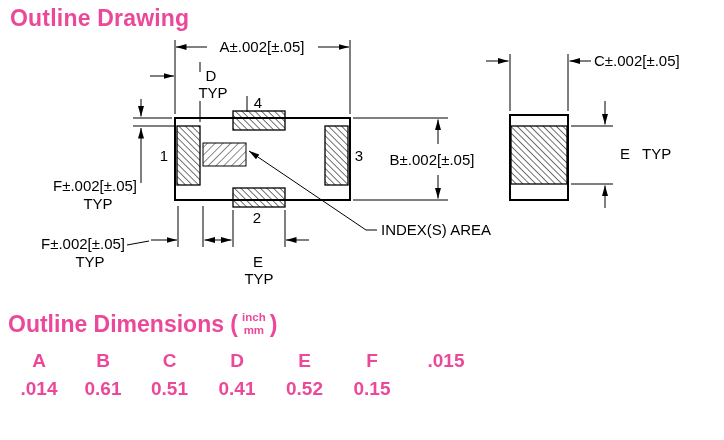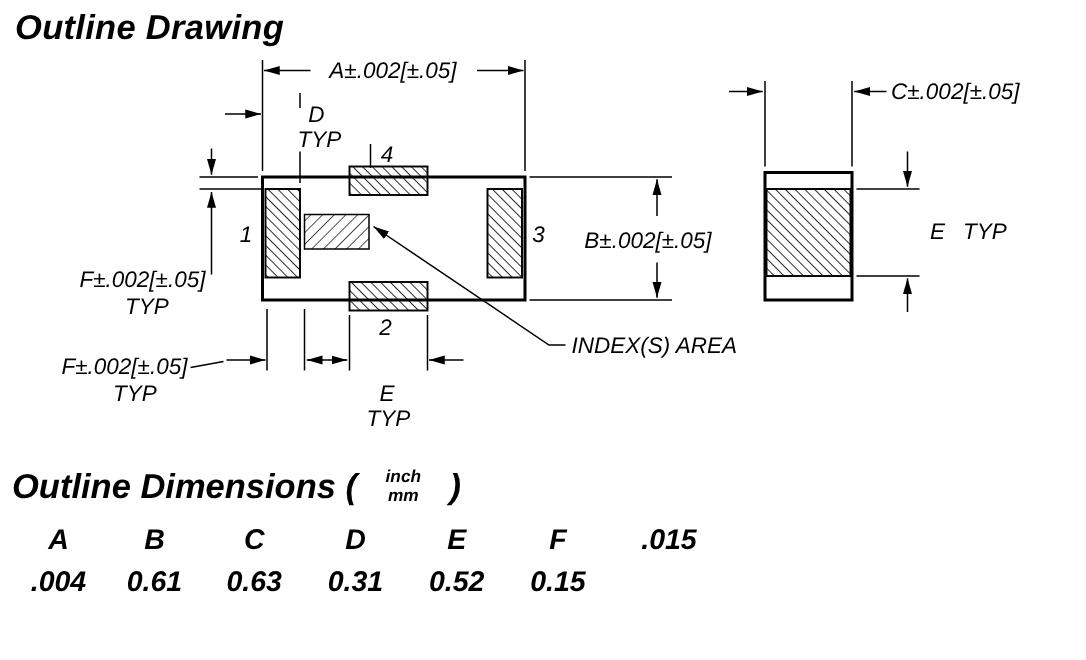--- a/index.html
+++ b/index.html
@@ -1,34 +1,34 @@
 <!DOCTYPE html>
 <html><head>
 <meta charset="utf-8">
 <style>
   * { margin:0; padding:0; box-sizing:border-box; }
   html,body { background:#fff; }
   .page {
     position:relative; width:724px; height:440px; background:#ffffff;
-    font-family:"Liberation Sans", sans-serif; color:#000000; overflow:hidden;font-style:italic;
+    font-family:"Liberation Sans", sans-serif; color:#ec4899; overflow:hidden;
   }
   .page-title {
     position:absolute; left:10px; top:5px;
     font-size:23px; font-weight:bold; letter-spacing:.2px;
   }
   .drawing-svg { position:absolute; left:0; top:0; }
   .drawing-svg text { font-family:"Liberation Sans", sans-serif; font-size:15px; fill:#000; }
   .thin  { stroke:#000; stroke-width:1;   fill:none; }
   .thick { stroke:#000; stroke-width:2;   fill:none; }
   .pad   { stroke:#000; stroke-width:1.3; }
   .dims-section { position:absolute; left:8px; top:311px; }
-  .dims-heading { display:flex; align-items:center; font-size:23px; font-weight:bold; white-space:pre; }
+  .dims-heading { display:flex; align-items:flex-start; font-size:23px; font-weight:bold; white-space:pre; }
   .frac {
     display:inline-flex; flex-direction:column; align-items:center;
-    font-size:11.5px; line-height:1.1; font-weight:bold; margin:0 19px;
+    font-size:11.5px; line-height:1.1; font-weight:bold; margin:0 4px;
   }
   .dims-table {
     display:grid; grid-template-columns:62px 66px 67px 68px 67px 68px 80px;
     margin-top:9px; font-size:19px; font-weight:bold;
   }
   .dims-table > div { text-align:center; padding:3px 0; }
 </style>
 </head>
 <body>
 
@@ -155,23 +155,23 @@
 
     <div class="dims-table">
       <div>A</div>
       <div>B</div>
       <div>C</div>
       <div>D</div>
       <div>E</div>
       <div>F</div>
 
       <div>.015</div>
-      <div>.004</div>
+      <div>.014</div>
 
       <div>0.61</div>
-      <div>0.63</div>
-      <div>0.31</div>
+      <div>0.51</div>
+      <div>0.41</div>
       <div>0.52</div>
       <div>0.15</div>
     </div>
   </div>
 
 </div>
 
 </body></html>

